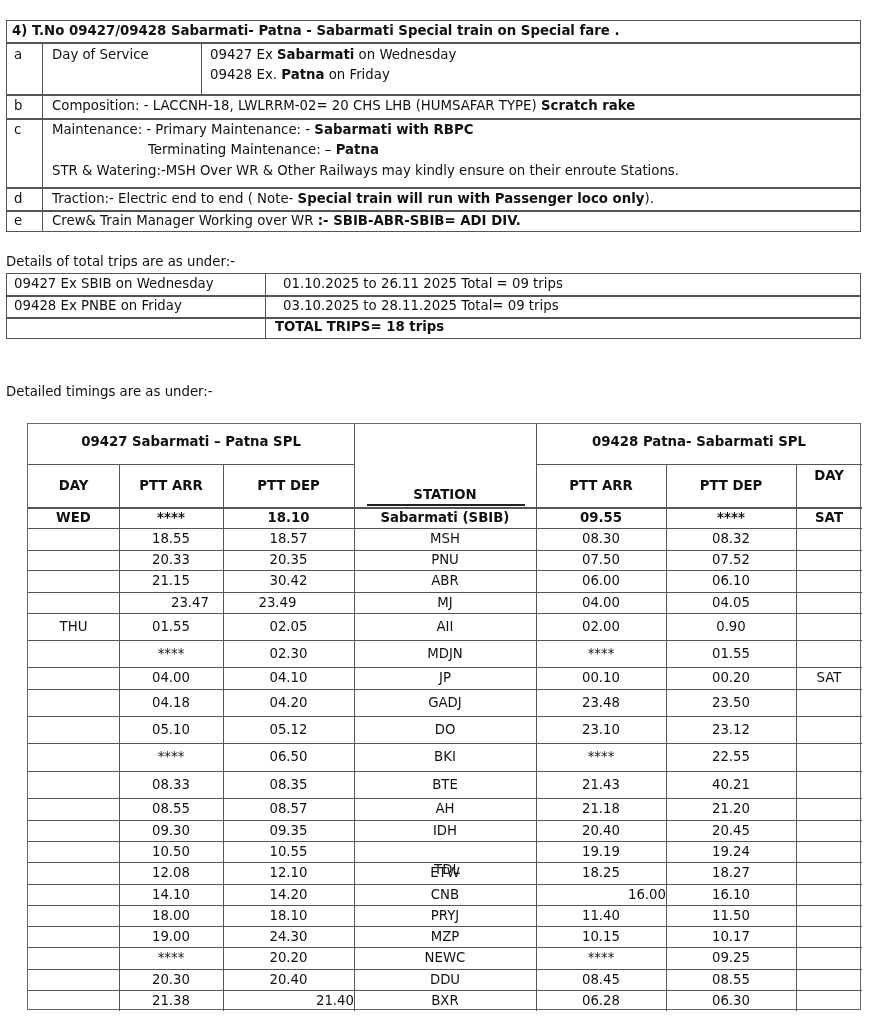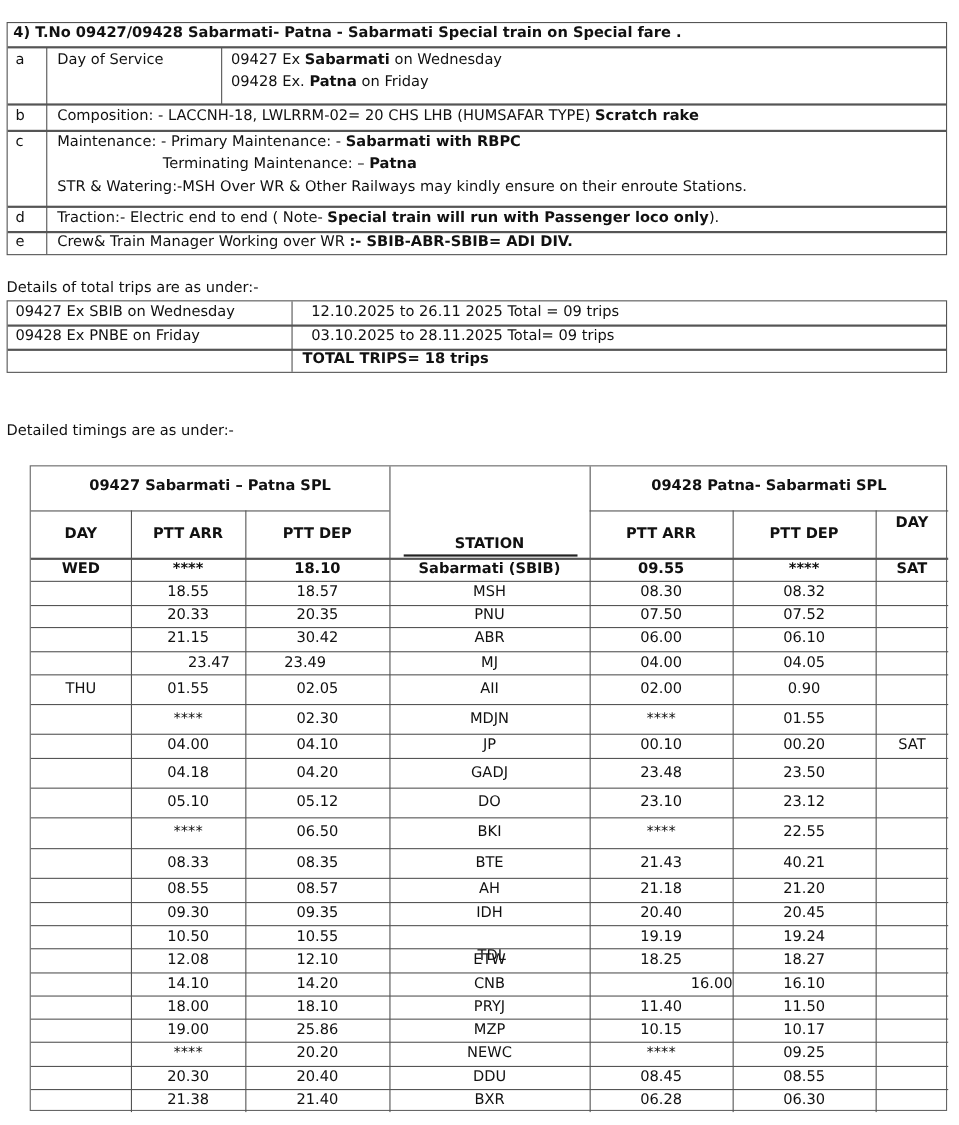--- a/index.html
+++ b/index.html
@@ -60,21 +60,21 @@
   <div class="cell" style="left:45px;top:190px;"><span>Crew&amp; Train Manager Working over WR </span><b>:-  SBIB-ABR-SBIB= ADI DIV.</b></div>
 </div>
 
 <div class="abs cell" style="left:6px;top:252px;">Details of total trips are as under:-</div>
 <div id="trips">
   <div class="line" style="left:0;right:0;top:21px;height:1.5px;"></div>
   <div class="line" style="left:0;right:0;top:43px;height:1.5px;"></div>
   <div class="line" style="left:258px;top:0;bottom:0;width:1.2px;"></div>
 
   <div class="cell" style="left:7px;top:0px;">09427 Ex SBIB on Wednesday</div>
-  <div class="cell" style="left:276px;top:0px;">12.10.2025  to 26.11 2025  Total = 09 trips</div>
+  <div class="cell" style="left:276px;top:0px;">01.10.2025  to 26.11 2025  Total = 09 trips</div>
   <div class="cell" style="left:7px;top:22px;">09428 Ex PNBE on  Friday</div>
   <div class="cell" style="left:276px;top:22px;">03.10.2025 to 28.11.2025 Total= 09 trips</div>
   <div class="cell b" style="left:268px;top:43px;">TOTAL TRIPS= 18 trips</div>
 </div>
 
 <div class="abs cell" style="left:6px;top:382px;">Detailed timings are as under:-</div>
 
 <div id="timing">
 
   <div class="tc hdr" style="left:0;width:326px;top:10px;">09427   Sabarmati – Patna SPL</div>
@@ -278,21 +278,21 @@
       <div class="tc" style="left: 91px; width: 104px; top: 0px; height: 21px; line-height: 21px;">18.00</div>
       <div class="tc" style="left: 195px; width: 131px; top: 0px; height: 21px; line-height: 21px;">18.10</div>
       <div class="tc" style="left: 326px; width: 182px; top: 0px; height: 21px; line-height: 21px;">PRYJ</div>
       <div class="tc" style="left: 508px; width: 130px; top: 0px; height: 21px; line-height: 21px;">11.40</div>
       <div class="tc" style="left: 638px; width: 130px; top: 0px; height: 21px; line-height: 21px;">11.50</div>
       <div class="tc" style="left: 768px; width: 66px; top: 0px; height: 21px; line-height: 21px;"></div>
     </div>
     <div style="position: absolute; left: 0px; top: 502px; width: 834px; height: 21px;">
       <div class="tc" style="left: 0px; width: 91px; top: 0px; height: 21px; line-height: 21px;"></div>
       <div class="tc" style="left: 91px; width: 104px; top: 0px; height: 21px; line-height: 21px;">19.00</div>
-      <div class="tc" style="left: 195px; width: 131px; top: 0px; height: 21px; line-height: 21px;">25.86</div>
+      <div class="tc" style="left: 195px; width: 131px; top: 0px; height: 21px; line-height: 21px;">24.30</div>
       <div class="tc" style="left: 326px; width: 182px; top: 0px; height: 21px; line-height: 21px;">MZP</div>
       <div class="tc" style="left: 508px; width: 130px; top: 0px; height: 21px; line-height: 21px;">10.15</div>
       <div class="tc" style="left: 638px; width: 130px; top: 0px; height: 21px; line-height: 21px;">10.17</div>
       <div class="tc" style="left: 768px; width: 66px; top: 0px; height: 21px; line-height: 21px;"></div>
     </div>
     <div style="position: absolute; left: 0px; top: 523px; width: 834px; height: 22px;">
       <div class="tc" style="left: 0px; width: 91px; top: 0px; height: 22px; line-height: 22px;"></div>
       <div class="tc" style="left: 91px; width: 104px; top: 0px; height: 22px; line-height: 22px;">****</div>
       <div class="tc" style="left: 195px; width: 131px; top: 0px; height: 22px; line-height: 22px;">20.20</div>
       <div class="tc" style="left: 326px; width: 182px; top: 0px; height: 22px; line-height: 22px;">NEWC</div>
@@ -305,19 +305,19 @@
       <div class="tc" style="left: 91px; width: 104px; top: 0px; height: 21px; line-height: 21px;">20.30</div>
       <div class="tc" style="left: 195px; width: 131px; top: 0px; height: 21px; line-height: 21px;">20.40</div>
       <div class="tc" style="left: 326px; width: 182px; top: 0px; height: 21px; line-height: 21px;">DDU</div>
       <div class="tc" style="left: 508px; width: 130px; top: 0px; height: 21px; line-height: 21px;">08.45</div>
       <div class="tc" style="left: 638px; width: 130px; top: 0px; height: 21px; line-height: 21px;">08.55</div>
       <div class="tc" style="left: 768px; width: 66px; top: 0px; height: 21px; line-height: 21px;"></div>
     </div>
     <div style="position: absolute; left: 0px; top: 566px; width: 834px; height: 21px;">
       <div class="tc" style="left: 0px; width: 91px; top: 0px; height: 21px; line-height: 21px;"></div>
       <div class="tc" style="left: 91px; width: 104px; top: 0px; height: 21px; line-height: 21px;">21.38</div>
-      <div class="tc" style="left: 195px; width: 131px; top: 0px; height: 21px; line-height: 21px;">21.40</div>
+      <div class="tc" style="left: 195px; width: 131px; top: 0px; height: 21px; line-height: 21px; text-align: right;">21.40</div>
       <div class="tc" style="left: 326px; width: 182px; top: 0px; height: 21px; line-height: 21px;">BXR</div>
       <div class="tc" style="left: 508px; width: 130px; top: 0px; height: 21px; line-height: 21px;">06.28</div>
       <div class="tc" style="left: 638px; width: 130px; top: 0px; height: 21px; line-height: 21px;">06.30</div>
       <div class="tc" style="left: 768px; width: 66px; top: 0px; height: 21px; line-height: 21px;"></div>
     </div>
   </div>
 
 </body></html>

